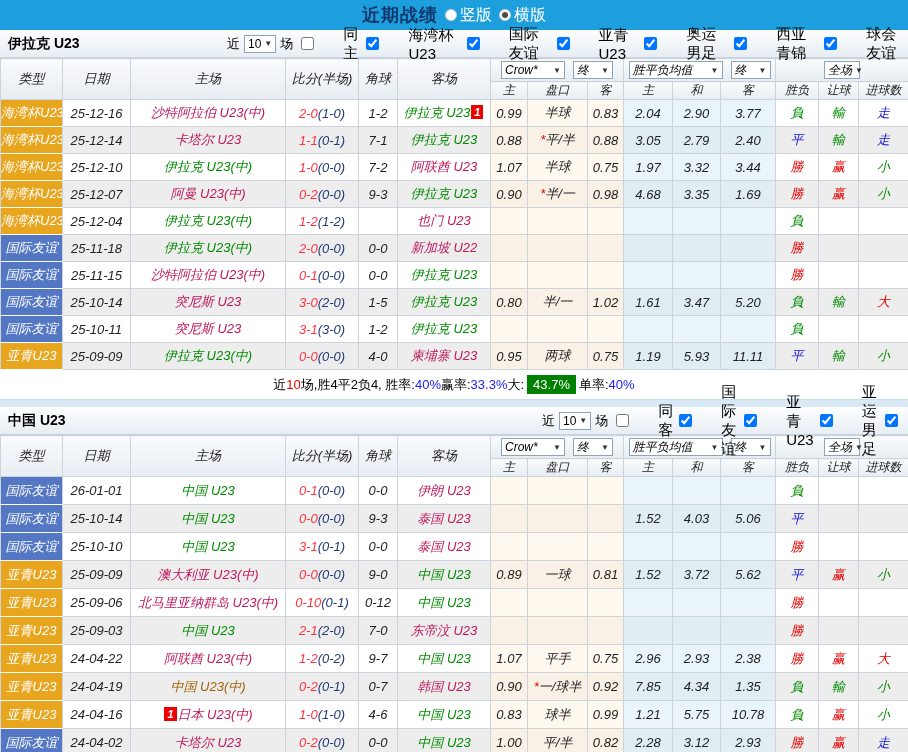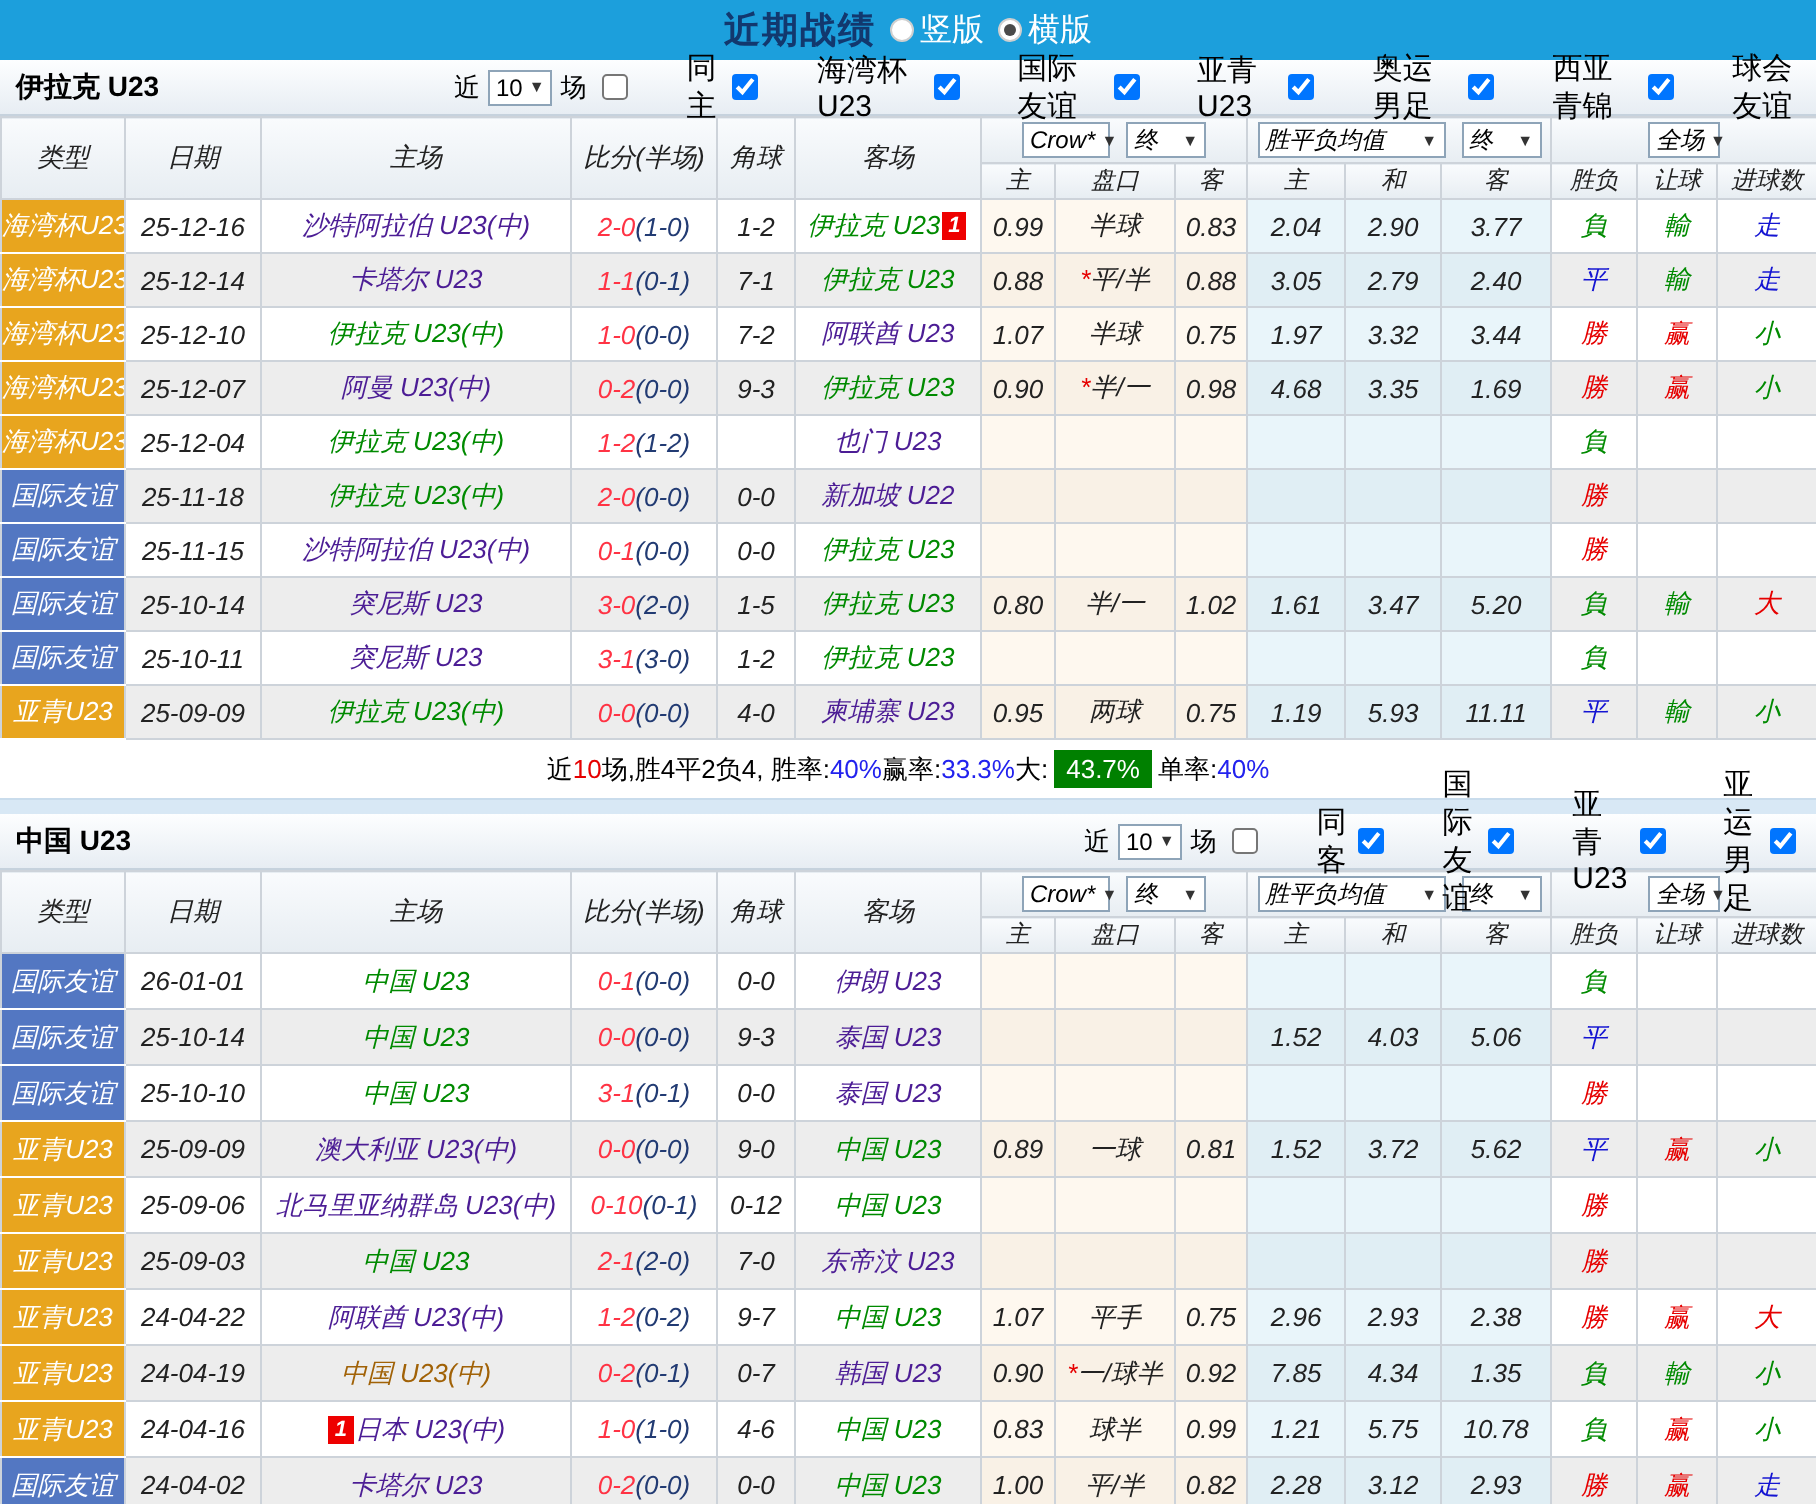--- a/index.html
+++ b/index.html
@@ -24,21 +24,21 @@
   .flabel { color: #000; font-size: 13px; margin: 0 2px; }
   .fopt { display: inline-flex; align-items: center; cursor: pointer; margin-left: 4px; }
   .fopt input { width: 13px; height: 13px; margin: 0 1px 0 0; }
   .fopt-label { font-size: 15px; color: #000; padding-left: 28px; }
   
   .sel { display: inline-flex; align-items: center; background: #fff; border: 1px solid #8EA4B8;
          height: 18px; padding: 0 3px; cursor: pointer; vertical-align: middle; }
   .sel-label { flex: 1; text-align: left; font-size: 12px; color: #000; padding-right: 3px; white-space: nowrap; }
   .arrow { font-size: 8px; color: #333; }
   .filters .sel { width: 36px; }
-  [data-name="crow-select"] { width: 44px; }
+  [data-name="crow-select"] { width: 64px; justify-content: center; }
   [data-name="final-select"] { width: 40px; }
   [data-name="avg-select"] { width: 94px; }
   [data-name="fulltime-select"] { width: 36px; }
   
   table.grid { border-collapse: collapse; table-layout: fixed; width: 908px; font-style: italic; }
   .grid th, .grid td { border: 1px solid #CDD3DA; text-align: center; padding: 0; overflow: hidden; white-space: nowrap; }
   .grid thead th { background: linear-gradient(#F9FBFD, #E7EDF2); font-weight: normal; color: #222; }
   .grid thead .mainhd { font-size: 13px; }
   .grid thead tr:first-child { height: 23px; }
   .grid thead tr:last-child th { height: 16px; font-size: 12px; }
@@ -46,21 +46,21 @@
   .grid tbody td { height: 27px; font-size: 13px; background: #fff; }
   .section2 .grid tbody td { height: 28px; }
   .grid tbody tr.alt td { background: #EDEDED; }
   .grid tbody td.crow { background: #FEF8EF !important; }
   .grid tbody tr.alt td.crow { background: #F9F1E6 !important; }
   .grid tbody td.avg { background: #E9F5FA !important; }
   .grid tbody tr.alt td.avg { background: #E0EEF4 !important; }
   td.type-cell { color: #fff; font-size: 12px; }
   td.t-gold { background: #E8A51E !important; border-color: #fff #CDD3DA; }
   td.t-blue { background: #5377C2 !important; border-color: #fff #CDD3DA; }
-  .tm-g { color: #008A00; } .tm-r { color: #a16207; margin-top: 28px; } .tm-k { color: #4c1d95; }
+  .tm-g { color: #008A00; } .tm-r { color: #a16207; margin-top: 28px; } .tm-k { color: #be185d; }
   .team-cell { cursor: pointer; }
   .sc { color: #FF3344; } .hf { color: #223B73; }
   .res-r { color: #E60000; } .res-g { color: #008A00; } .res-b { color: #1414D2; }
   .star { color: #E60000; }
   .badge { display: inline-block; background: #EE0000; color: #fff; font-size: 11px; font-weight: bold;
            line-height: 14px; padding: 0 3px; margin: 0 1px; vertical-align: 1px; }
   
   .summary { height: 29px; display: flex; align-items: center; justify-content: center; font-size: 13px; background: #fff; }
   .sum-k { color: #000; } .sum-r { color: #E60000; } .sum-b { color: #2222EE; }
   .sum-gb { background: #008000; color: #fff; padding: 2px 6px; margin: 0 3px; }

